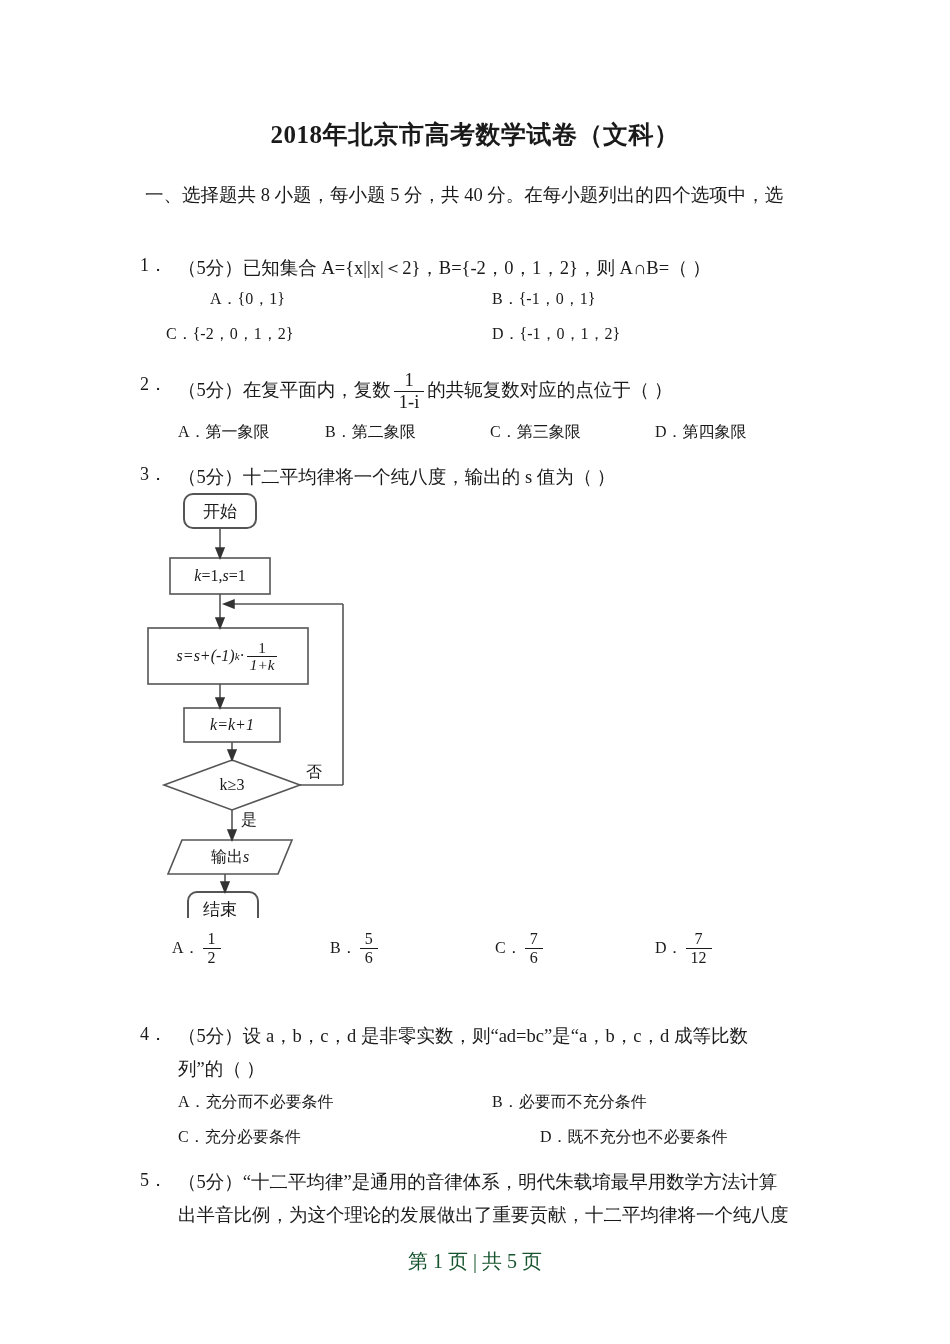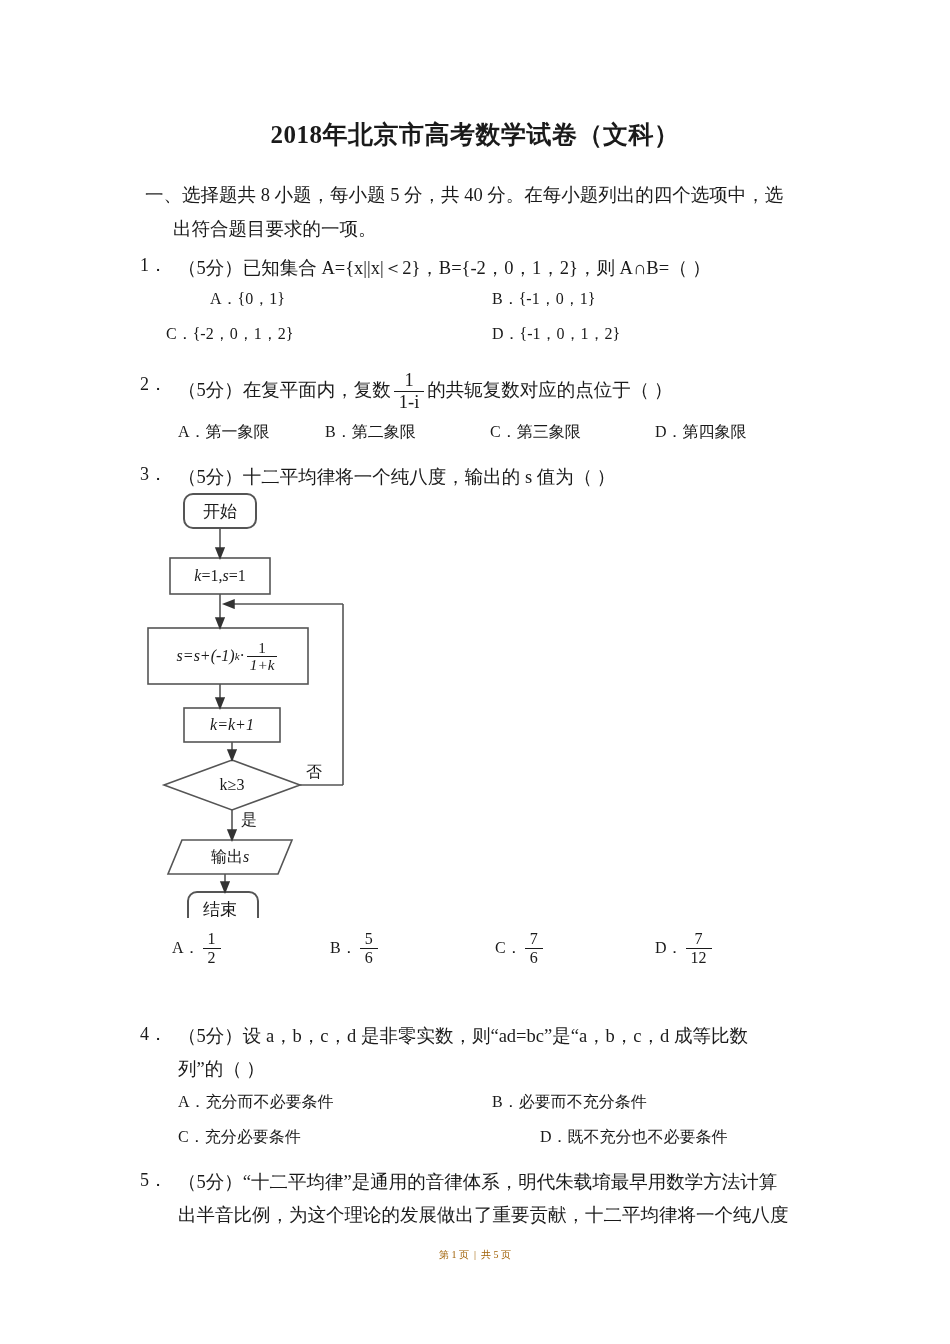--- a/index.html
+++ b/index.html
@@ -104,36 +104,35 @@
   }
   .fc-svg { display:block; }
 
   
   .footer {
     position: absolute;
     left: 0;
     top: 1248px;
     width: 950px;
     text-align: center;
-    font-size: 10px;
-    color: #a16207;
+    font-size: 20px;
+    color: #14532d;
   }
   .footer span { display:inline-block; }
   .footer .sep { padding: 0 5px; }
 </style>
 </head>
 <body>
 
 <div class="page">
 
   <div class="doc-title">2018年北京市高考数学试卷（文科）</div>
 
   <div class="block sec-head">
     <span>一、选择题共 8 小题，每小题 5 分，共 40 分。在每小题列出的四个选项中，选</span>
-    <span class="l2">出符合题目要求的一项。</span>
   </div>
 
   <div class="qnum" style="left:140px; top:253px;">1．</div>
   <div class="qtext" style="left:178px; top:252px; width:640px;">（5分）已知集合 A={x||x|＜2}，B={‑2，0，1，2}，则 A∩B=（      ）</div>
 
   <div class="opt" style="left:178px; top:289px;margin-left:32px;">
     <span>A．</span><span>{0，1}</span>
   </div>
   <div class="opt" style="left:492px; top:289px;">
     <span>B．</span><span>{‑1，0，1}</span>

